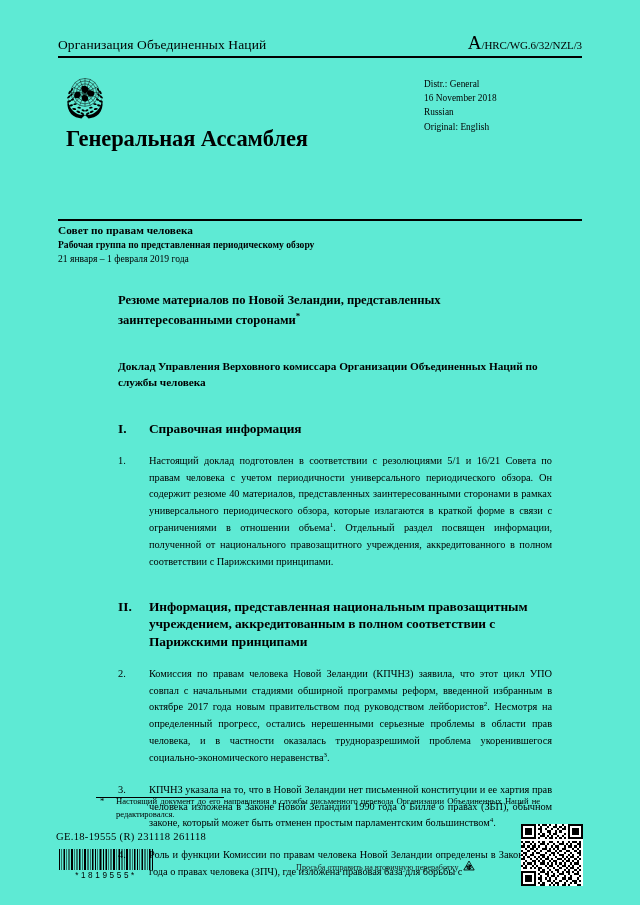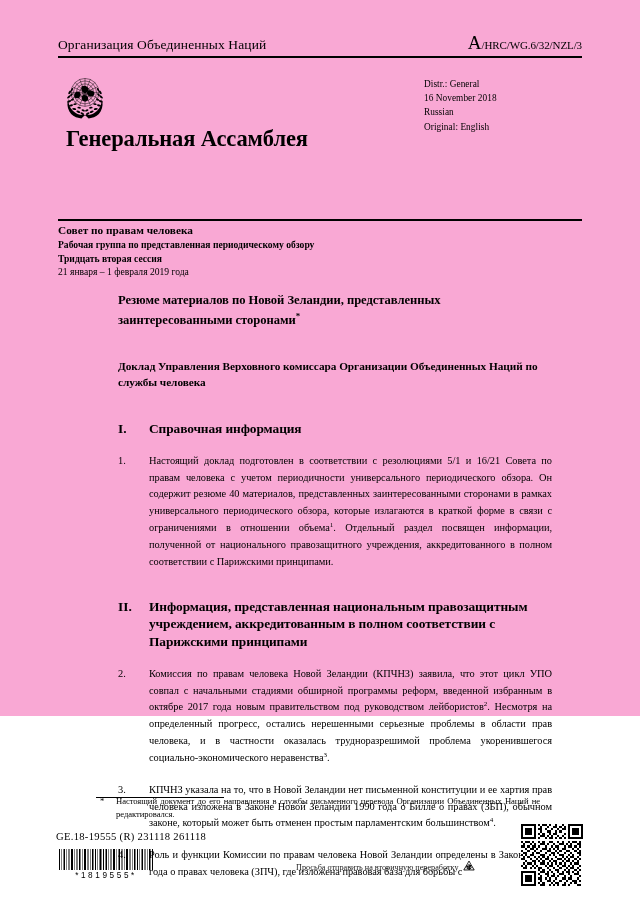--- a/index.html
+++ b/index.html
@@ -13,22 +13,22 @@
     height: 905px;
     font-family: "Liberation Serif", "DejaVu Serif", serif;
     color: #000000;
     position: relative;
     overflow: hidden;
   }
   .page {
     position: absolute;
     left: 0; top: 0;
     width: 640px;
-    height: 716px;
-    background: #f9a8d4;
+    height: 905px;
+    background: #5eead4;
   }
 
   
   .masthead {
     position: absolute;
     left: 58px;
     top: 33px;
     width: 524px;
   }
   .mast-row1 {
@@ -352,21 +352,20 @@
         <div>Original: English</div>
       </div>
     </div>
   </div>
 
   <hr class="rule-thick-2">
 
   <div class="council">
     <div class="council-line1">Совет по правам человека</div>
     <div class="council-line2">Рабочая группа по представленная периодическому обзору</div>
-    <div class="council-line3">Тридцать вторая сессия</div>
     <div class="council-line4">21 января – 1 февраля 2019 года</div>
   </div>
 
   <div class="body-col">
 
     <div class="doc-title"><span>Резюме материалов по Новой Зеландии, представленных заинтересованными сторонами</span><span class="star">*</span></div>
 
     <div class="doc-subtitle">Доклад Управления Верховного комиссара Организации Объединенных Наций по службы человека</div>
 
     <div class="section s1">

